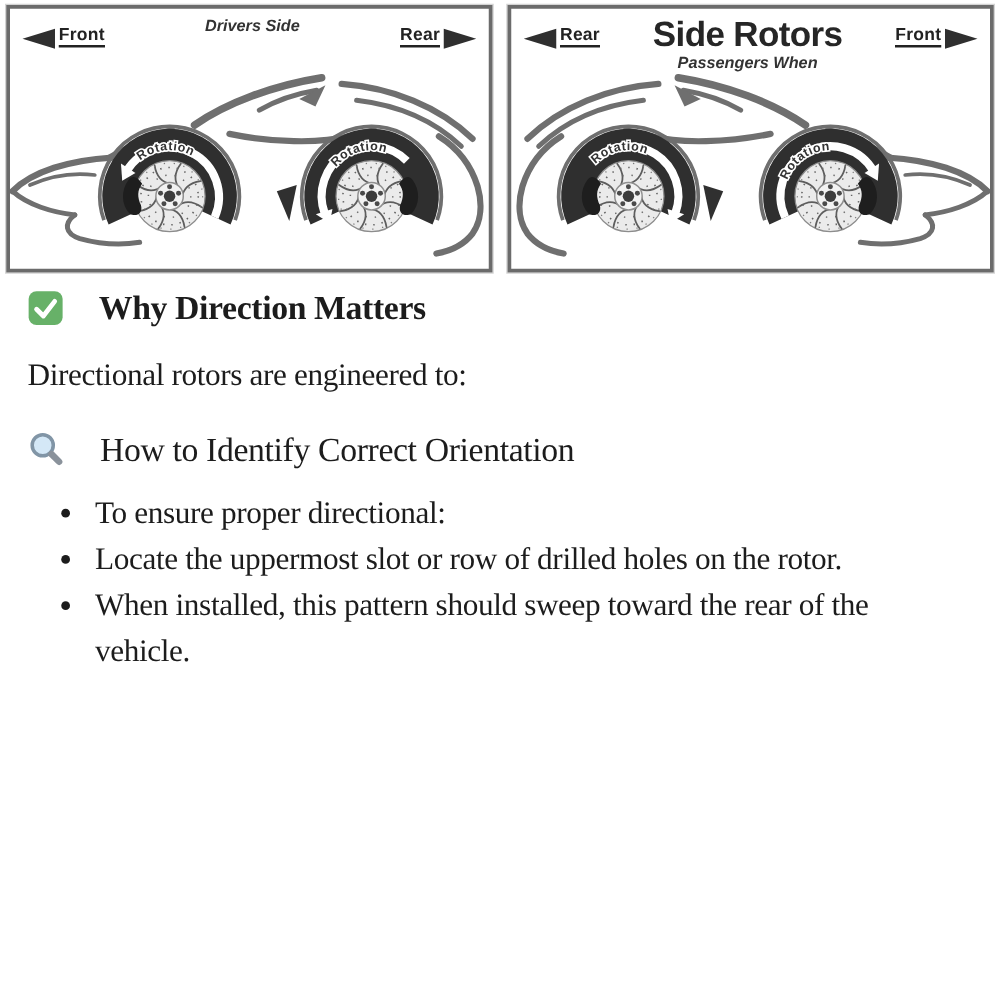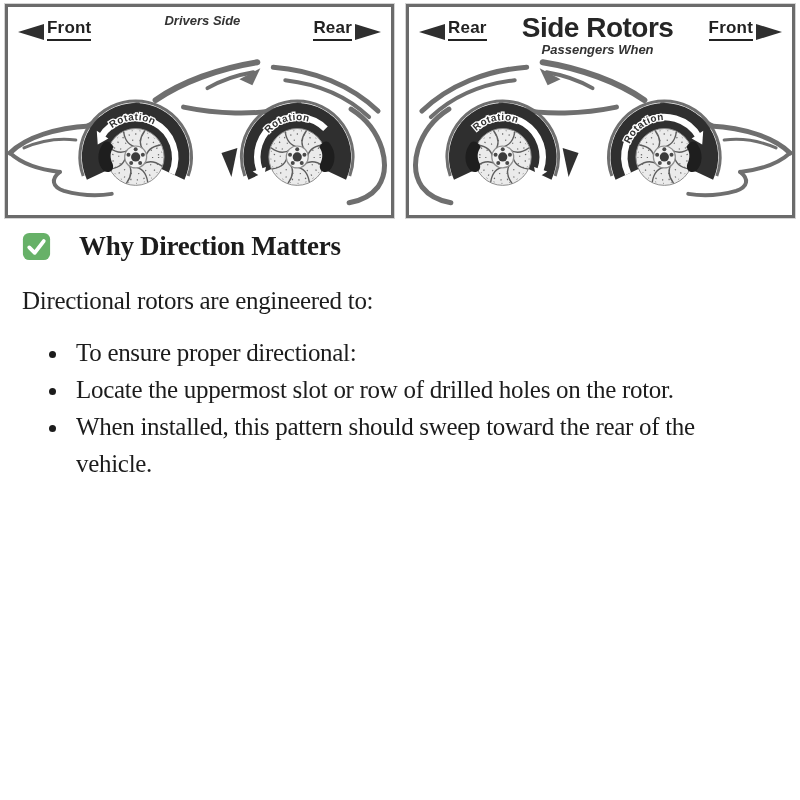--- a/index.html
+++ b/index.html
@@ -15,21 +15,21 @@
     position:relative; flex:1 1 0; height:214px; background:#fff;
     border:3px solid #6b6b6b; box-shadow:0 0 0 1px #d4d4d4;
   }
   .panel-header {
     position:absolute; top:5px; left:0; right:0;
     display:flex; justify-content:space-between; align-items:flex-start;
     padding:0 10px; font-family:"Liberation Sans", sans-serif;
   }
   .dir { display:flex; align-items:center; margin-top:6px; }
   .dir-label {
-    font-size:17px; font-weight:bold; color:#222;
+    font-size:14px; font-weight:bold; color:#222;
     border-bottom:2px solid #222; padding-bottom:1px; letter-spacing:.2px;
   }
   .arr { width:0; height:0; border-top:8px solid transparent; border-bottom:8px solid transparent; margin-top:5px; }
   .arr-left  { border-right:26px solid #2f2f2f; margin-right:3px; }
   .arr-right { border-left:26px solid #2f2f2f; margin-left:3px; }
   .title-block { text-align:center; margin-top:1px; }
   .panel-title {
     font-size:28px; font-weight:800; letter-spacing:-0.5px; color:#262626; line-height:1.05;
   }
   .panel-subtitle { font-size:13px; font-weight:bold; font-style:italic; color:#333; }
@@ -200,20 +200,29 @@
         <rect x="1" y="1" width="30" height="30" rx="7" fill="#67b168"></rect>
         <path d="M 8,17 L 14,23 L 24,10" fill="none" stroke="#ffffff" stroke-width="4.2" stroke-linecap="round" stroke-linejoin="round"></path>
       </svg>
     </span>
     <span>Why Direction Matters</span>
   </div>
 
   <p class="lead">Directional rotors are engineered to:</p>
 
 
+  <div class="sec-heading sec2-heading">
+    <span class="emoji">
+      <svg width="30" height="30" viewBox="0 0 32 32" style="display:block">
+        <circle cx="13" cy="12" r="9" fill="#d4e8f7" stroke="#8195a6" stroke-width="3"></circle>
+        <line x1="20.5" y1="19.5" x2="27" y2="26" stroke="#8a929b" stroke-width="5.5" stroke-linecap="round"></line>
+      </svg>
+    </span>
+    <span>How to Identify Correct Orientation</span>
+  </div>
 
   <ul class="list2">
     <li>To ensure proper directional:</li>
     <li>Locate the uppermost slot or row of drilled holes on the rotor.</li>
     <li>When installed, this pattern should sweep toward the rear of the vehicle.</li>
   </ul>
 
 </div>
 
 </body></html>

